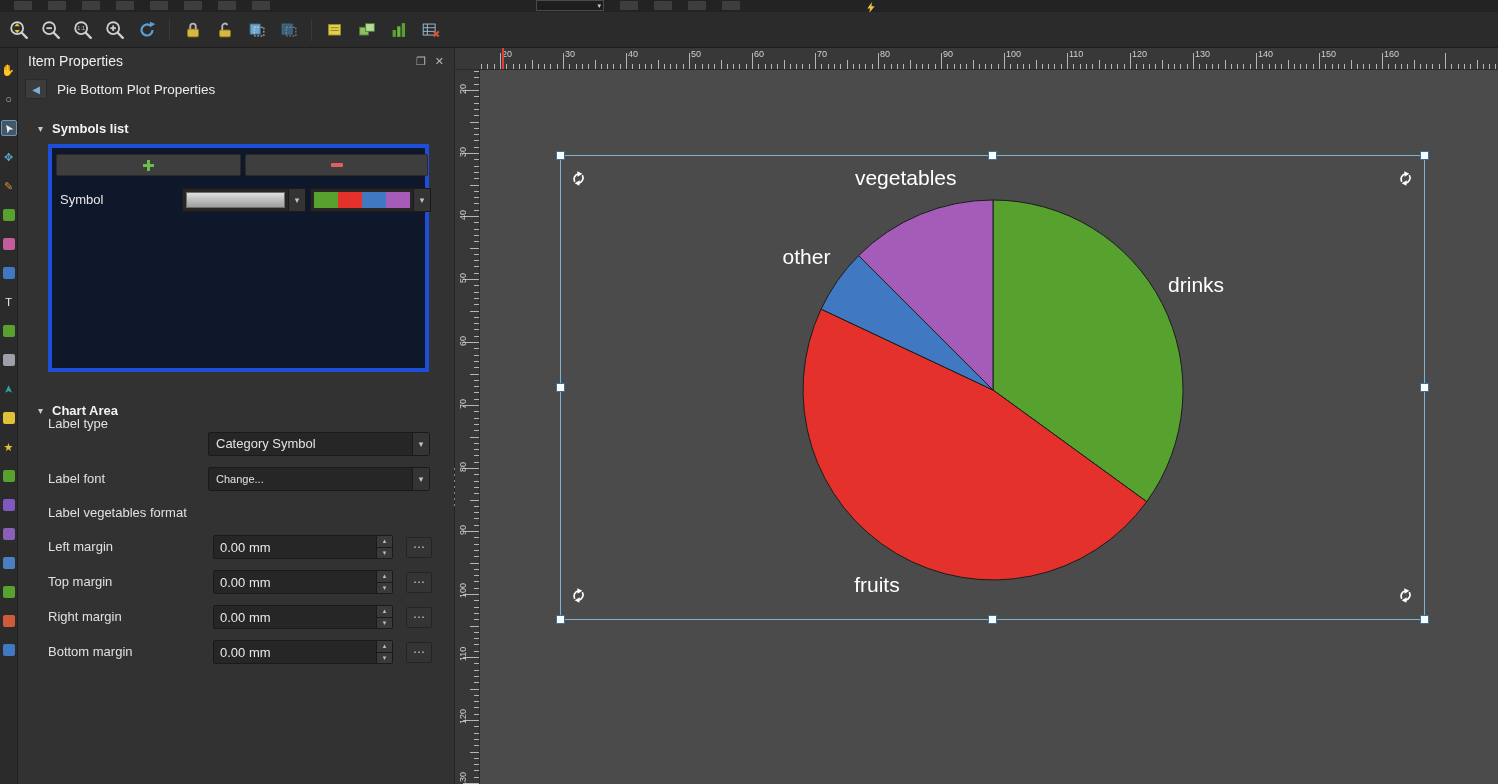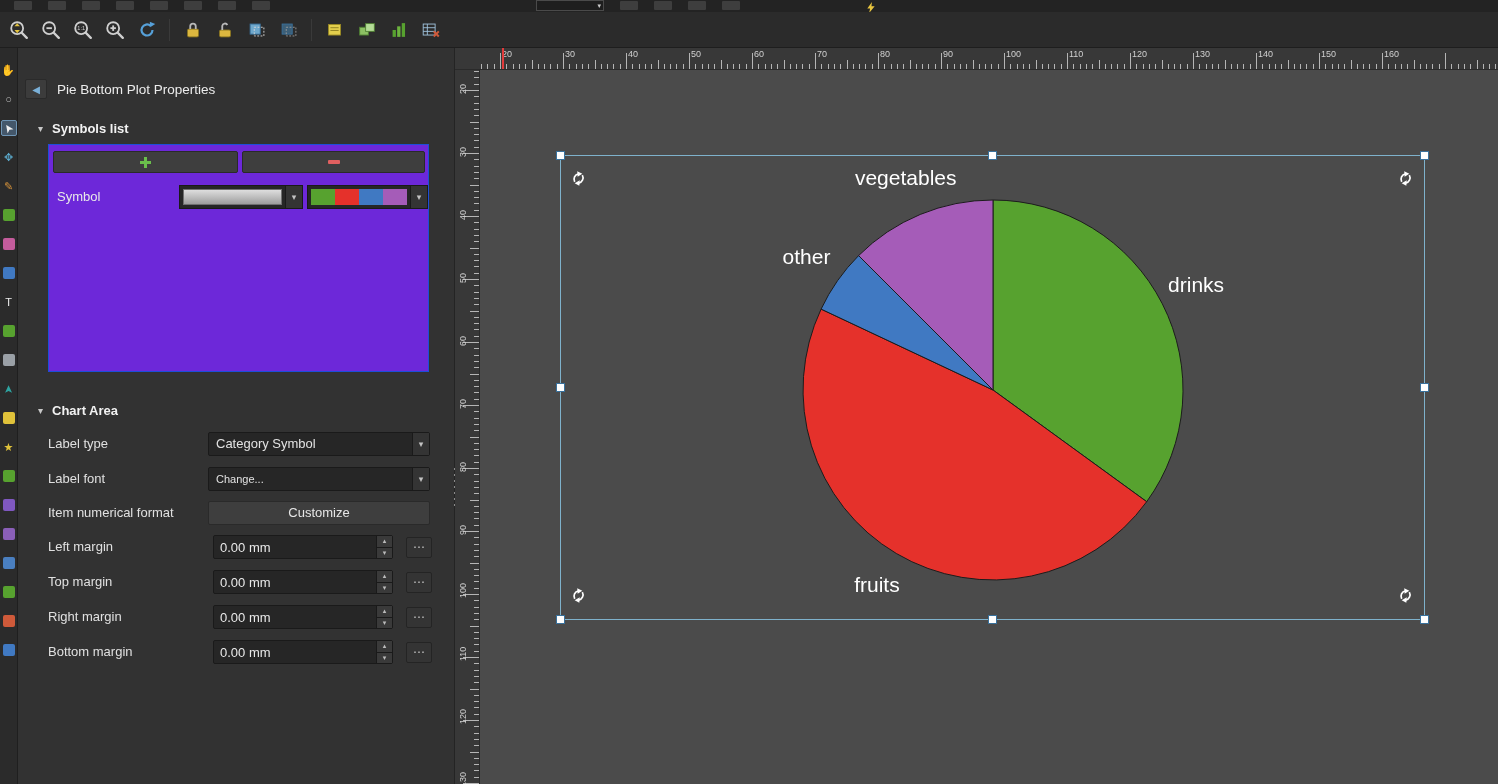--- a/index.html
+++ b/index.html
@@ -28,21 +28,21 @@
 .panel{position:absolute;left:18px;top:48px;width:437px;height:736px;background:#323232;border-right:1px solid #242424}
 .p-header{position:absolute;left:0;top:0;width:100%;height:26px;display:flex;align-items:center;padding:0 10px}
 .p-title{font-size:14px;color:#eee}
 .p-winbtns{margin-left:auto;display:flex;gap:9px;color:#b5b5b5;font-size:11px}
 .p-sub{position:absolute;left:0;top:26px;width:100%;height:30px;display:flex;align-items:center;gap:10px;padding-left:7px}
 .back-btn{width:22px;height:20px;background:#3c3c3c;border:1px solid #2a2a2a;border-radius:2px;color:#7ab0d8;font-size:10px;display:flex;align-items:center;justify-content:center;padding:0}
 .p-subtitle{font-size:13.5px;color:#ececec}
 .sec-head{position:absolute;left:0;width:100%;height:20px;display:flex;align-items:center;gap:9px;padding-left:20px}
 .tri{color:#c8c8c8;font-size:10px}
 .sec-title{font-weight:bold;color:#f2f2f2}
-.symbox{position:absolute;left:30px;width:381px;height:228px;background:#6d28d9;border:1px solid #1d4ed8}
+.symbox{position:absolute;left:30px;width:381px;height:228px;background:#0f172a;border:4px solid #1d4ed8}
 .sym-btn{position:absolute;height:22px;background:#3e3e3e;border:1px solid #2a2a2a;border-radius:2px;display:flex;align-items:center;justify-content:center;padding:0}
 .plus-icon{position:relative;width:11px;height:11px;display:inline-block}
 .plus-icon::before,.plus-icon::after{content:"";position:absolute;background:#6abf4b}
 .plus-icon::before{left:4px;top:0;width:3px;height:11px}
 .plus-icon::after{left:0;top:4px;width:11px;height:3px}
 .minus-icon{width:12px;height:4px;background:#e06060;border-radius:1px;display:inline-block}
 .f-label{position:absolute;left:30px;height:24px;line-height:24px;color:#e0e0e0;white-space:nowrap}
 .box-label{position:absolute;height:24px;line-height:24px;color:#e8e8e8}
 .combo{position:absolute;height:24px;background:#262626;border:1px solid #1a1a1a;border-radius:2px;display:flex;align-items:stretch}
 .combo-text{flex:1;padding:0 7px;line-height:22px;white-space:nowrap;overflow:hidden}
@@ -261,20 +261,27 @@
       </div>
       <div class="tool">
         <span class="tsq" style="background: rgb(207, 90, 58);"></span>
       </div>
       <div class="tool">
         <span class="tsq" style="background: rgb(64, 121, 194);"></span>
       </div>
     </div>
 
   <div class="panel">
+    <div class="p-header">
+      <span class="p-title">Item Properties</span>
+      <span class="p-winbtns">
+        <span>❐</span>
+        <span>✕</span>
+      </span>
+    </div>
     <div class="p-sub">
       <button class="back-btn">
         <span>◀</span>
       </button>
       <span class="p-subtitle">Pie Bottom Plot Properties</span>
     </div>
 
     <div class="sec-head" style="top:70px">
       <span class="tri">▾</span>
       <span class="sec-title">Symbols list</span>
@@ -301,34 +308,33 @@
           </span>
         <span class="combo-arrow">▾</span>
       </div>
     </div>
 
     <div class="sec-head" style="top:352px">
       <span class="tri">▾</span>
       <span class="sec-title">Chart Area</span>
     </div>
 
-    <span class="f-label" style="top:384px">Label type</span>
+    <span class="f-label" style="top:364px">Label type</span>
     <div class="combo" style="left:190px;top:384px;width:222px">
       <span class="combo-text">Category Symbol</span>
       <span class="combo-arrow">▾</span>
     </div>
 
     <span class="f-label" style="top:419px">Label font</span>
     <div class="combo" style="left:190px;top:419px;width:222px">
       <span class="combo-text small">Change...</span>
       <span class="combo-arrow">▾</span>
     </div>
 
-    <span class="f-label" style="top:453px">Item numerical format</span>
-    <button class="push-btn" style="left:190px;top:453px;width:222px">Customize</button>
+    <span class="f-label" style="top:453px">Label vegetables format</span>
 
     <span class="f-label" style="top:487px">Left margin</span>
     <div class="spin" style="left:195px;top:487px">
       <input class="spin-input" value="0.00 mm" style="">
       <span class="spin-btns">
         <span class="spin-up">▴</span>
         <span class="spin-down">▾</span>
       </span>
     </div>
     <button class="override" style="left:388px;top:489px"><span>⋯</span></button>

